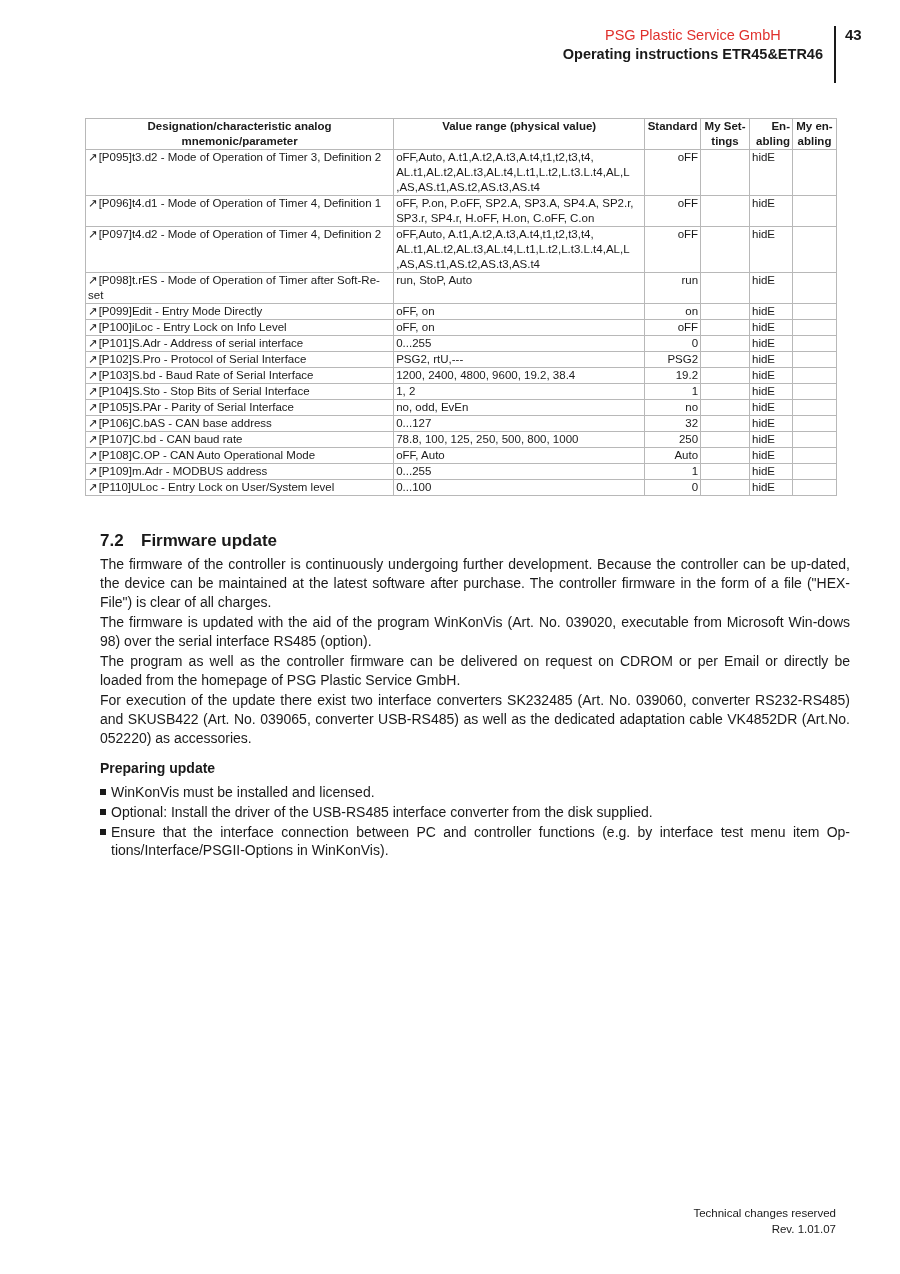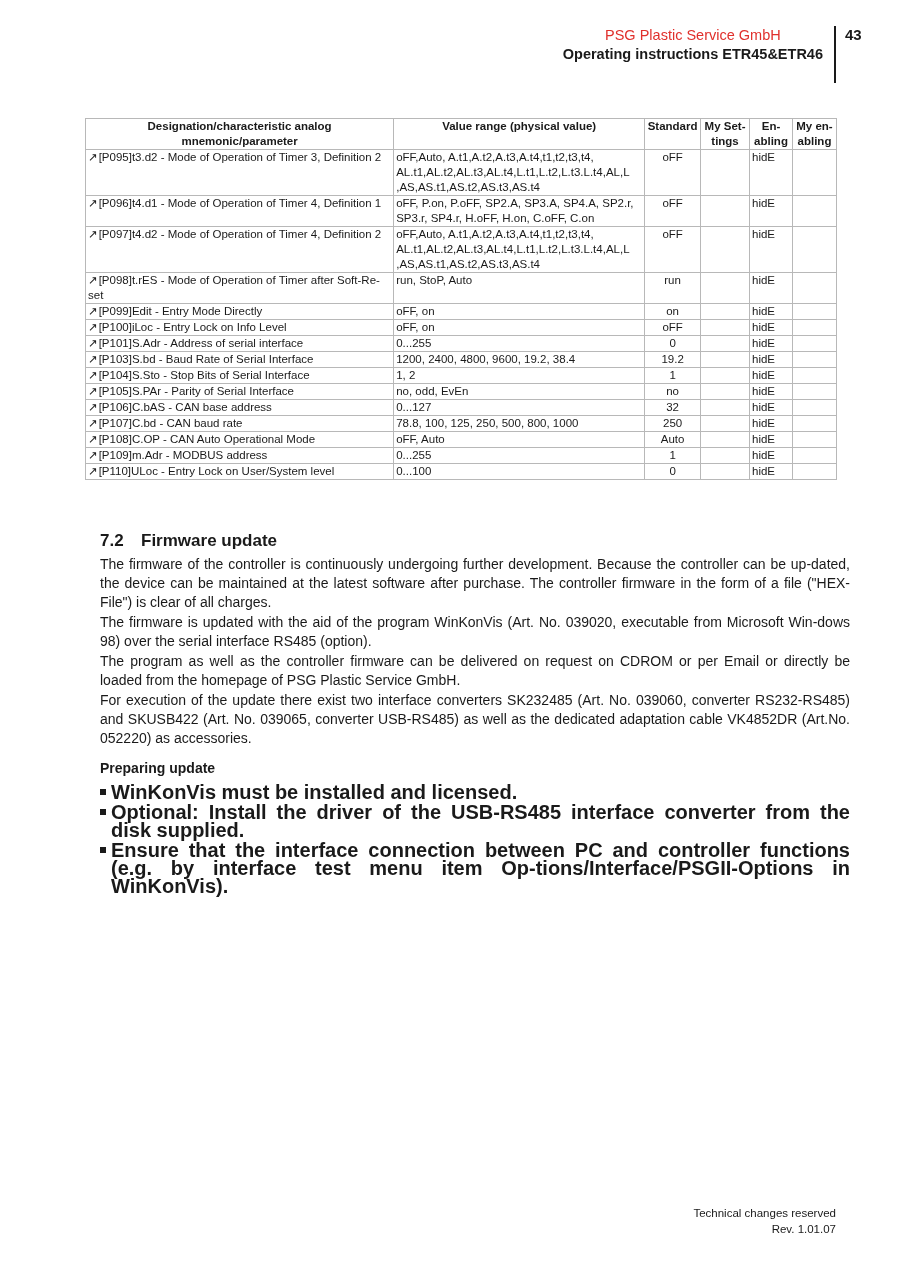--- a/index.html
+++ b/index.html
@@ -8,32 +8,32 @@
 
   .header { position: absolute; top: 26px; right: 77px; text-align: center; }
   .header .company { color: #e0302c; font-size: 14.5px; line-height: 18px; }
   .header .doc-title { font-weight: bold; font-size: 14.5px; line-height: 20px; color: #1a1a1a; }
   .header-rule { position: absolute; left: 834px; top: 26px; width: 2px; height: 57px; background: #1a1a1a; }
   .page-num { position: absolute; left: 845px; top: 26px; font-weight: bold; font-size: 15px; line-height: 18px; }
 
   table.params { position: absolute; left: 85px; top: 118px; width: 752px; border-collapse: collapse; font-size: 11.5px; line-height: 15px; }
   table.params th, table.params td { border: 1px solid #b8b8b8; padding: 0 2px; vertical-align: top; }
   table.params th { font-weight: bold; text-align: center; }
-  table.params th.center, table.params td.center { text-align: center; }
+  table.params th.center, table.params td.center { text-align: right; }
   col.c1 { width: 309px; } col.c2 { width: 251px; } col.c3 { width: 56px; }
   col.c4 { width: 49px; } col.c5 { width: 43px; } col.c6 { width: 44px; }
   .ref-icon { display: inline-block; margin-right: 1px; }
 
   .section { position: absolute; left: 100px; top: 530px; width: 750px; }
   .section h2 { font-size: 17px; font-weight: bold; line-height: 22px; margin-bottom: 3px; }
   .section h2 .num { display: inline-block; width: 41px; }
   .section p { font-size: 14px; line-height: 19px; text-align: justify; margin-bottom: 1px; }
   .section h3 { font-size: 14px; font-weight: bold; line-height: 19px; margin-top: 11px; margin-bottom: 5px; }
   .section ul { list-style: none; }
-  .section li { font-size: 20px; line-height: 18px; padding-left: 11px; position: relative; margin-bottom: 2px; text-align: justify; font-weight: bold; }
+  .section li { font-size: 14px; line-height: 18px; padding-left: 11px; position: relative; margin-bottom: 2px; text-align: justify; }
   .section li .bullet { position: absolute; left: 0; top: 6px; width: 6px; height: 6px; background: #1a1a1a; }
 
   .footer { position: absolute; right: 64px; top: 1205px; text-align: right; font-size: 11.5px; line-height: 16px; }
 </style>
 </head>
 <body>
 
 <div class="header">
   <div class="company">PSG Plastic Service GmbH</div>
   <div class="doc-title">Operating instructions  ETR45&amp;ETR46</div>
@@ -111,20 +111,28 @@
       </tr>
       <tr>
         <td><span class="ref-icon">↗</span><span>[P101]S.Adr - Address of serial interface</span></td>
         <td>0...255</td>
         <td class="center">0</td>
         <td></td>
         <td>hidE</td>
         <td></td>
       </tr>
       <tr>
+        <td><span class="ref-icon">↗</span><span>[P102]S.Pro - Protocol of Serial Interface</span></td>
+        <td>PSG2, rtU,---</td>
+        <td class="center">PSG2</td>
+        <td></td>
+        <td>hidE</td>
+        <td></td>
+      </tr>
+      <tr>
         <td><span class="ref-icon">↗</span><span>[P103]S.bd - Baud Rate of Serial Interface</span></td>
         <td>1200, 2400, 4800, 9600, 19.2, 38.4</td>
         <td class="center">19.2</td>
         <td></td>
         <td>hidE</td>
         <td></td>
       </tr>
       <tr>
         <td><span class="ref-icon">↗</span><span>[P104]S.Sto - Stop Bits of Serial Interface</span></td>
         <td>1, 2</td>

